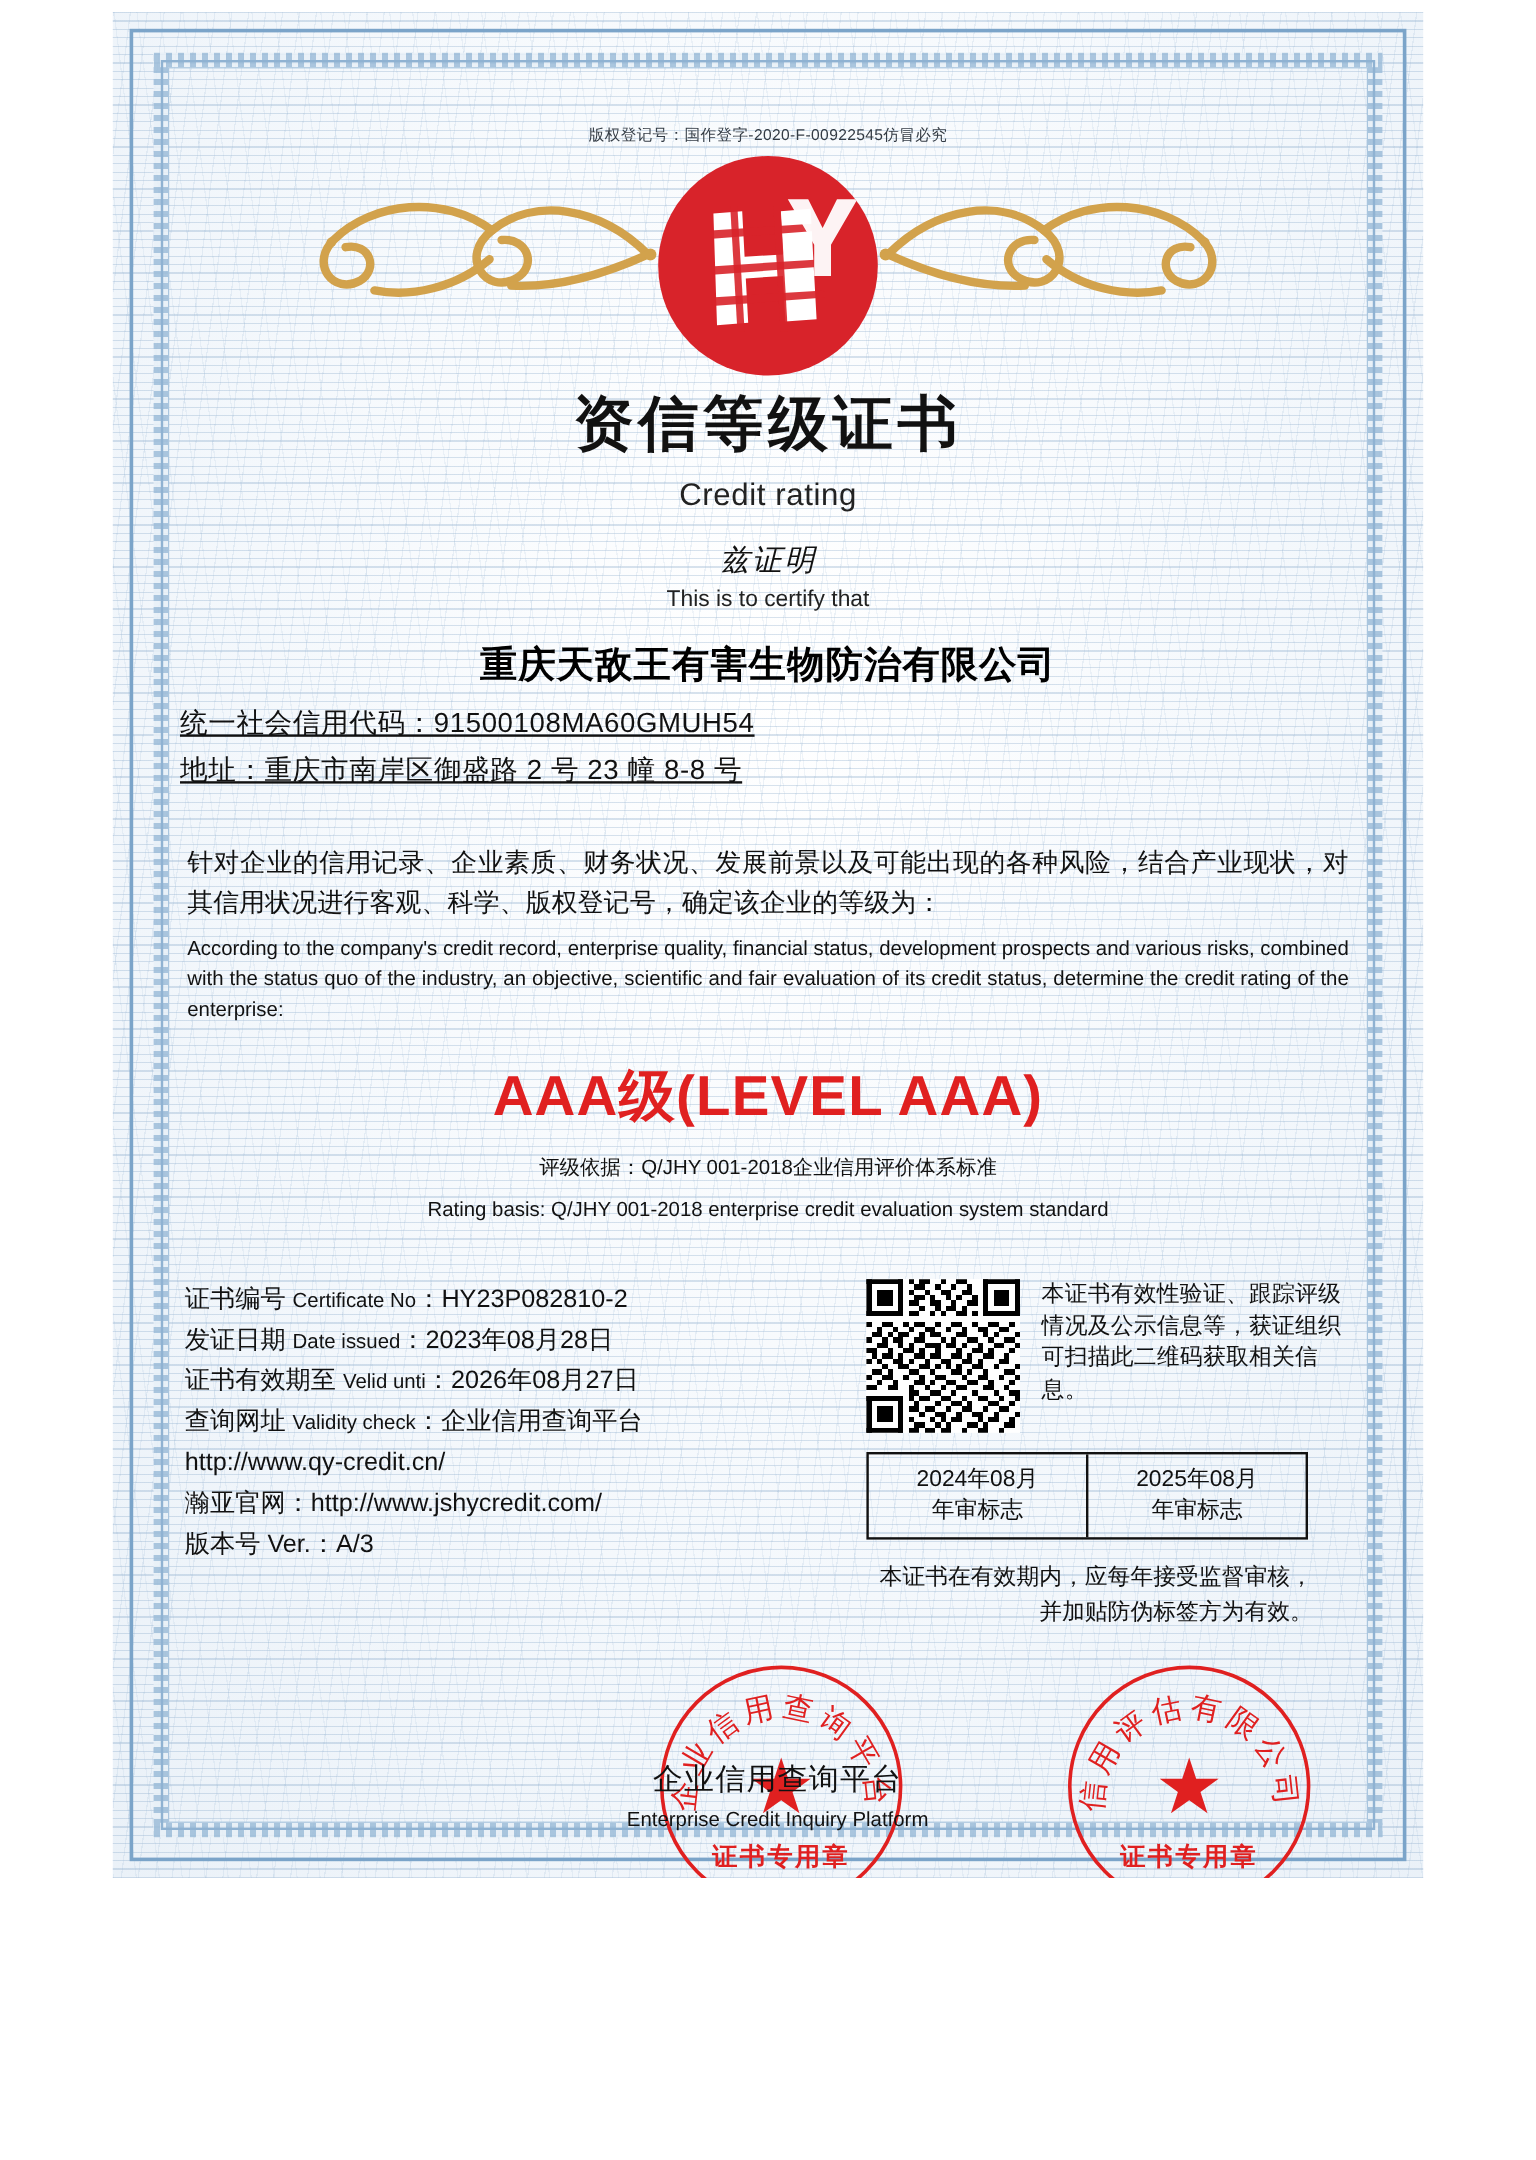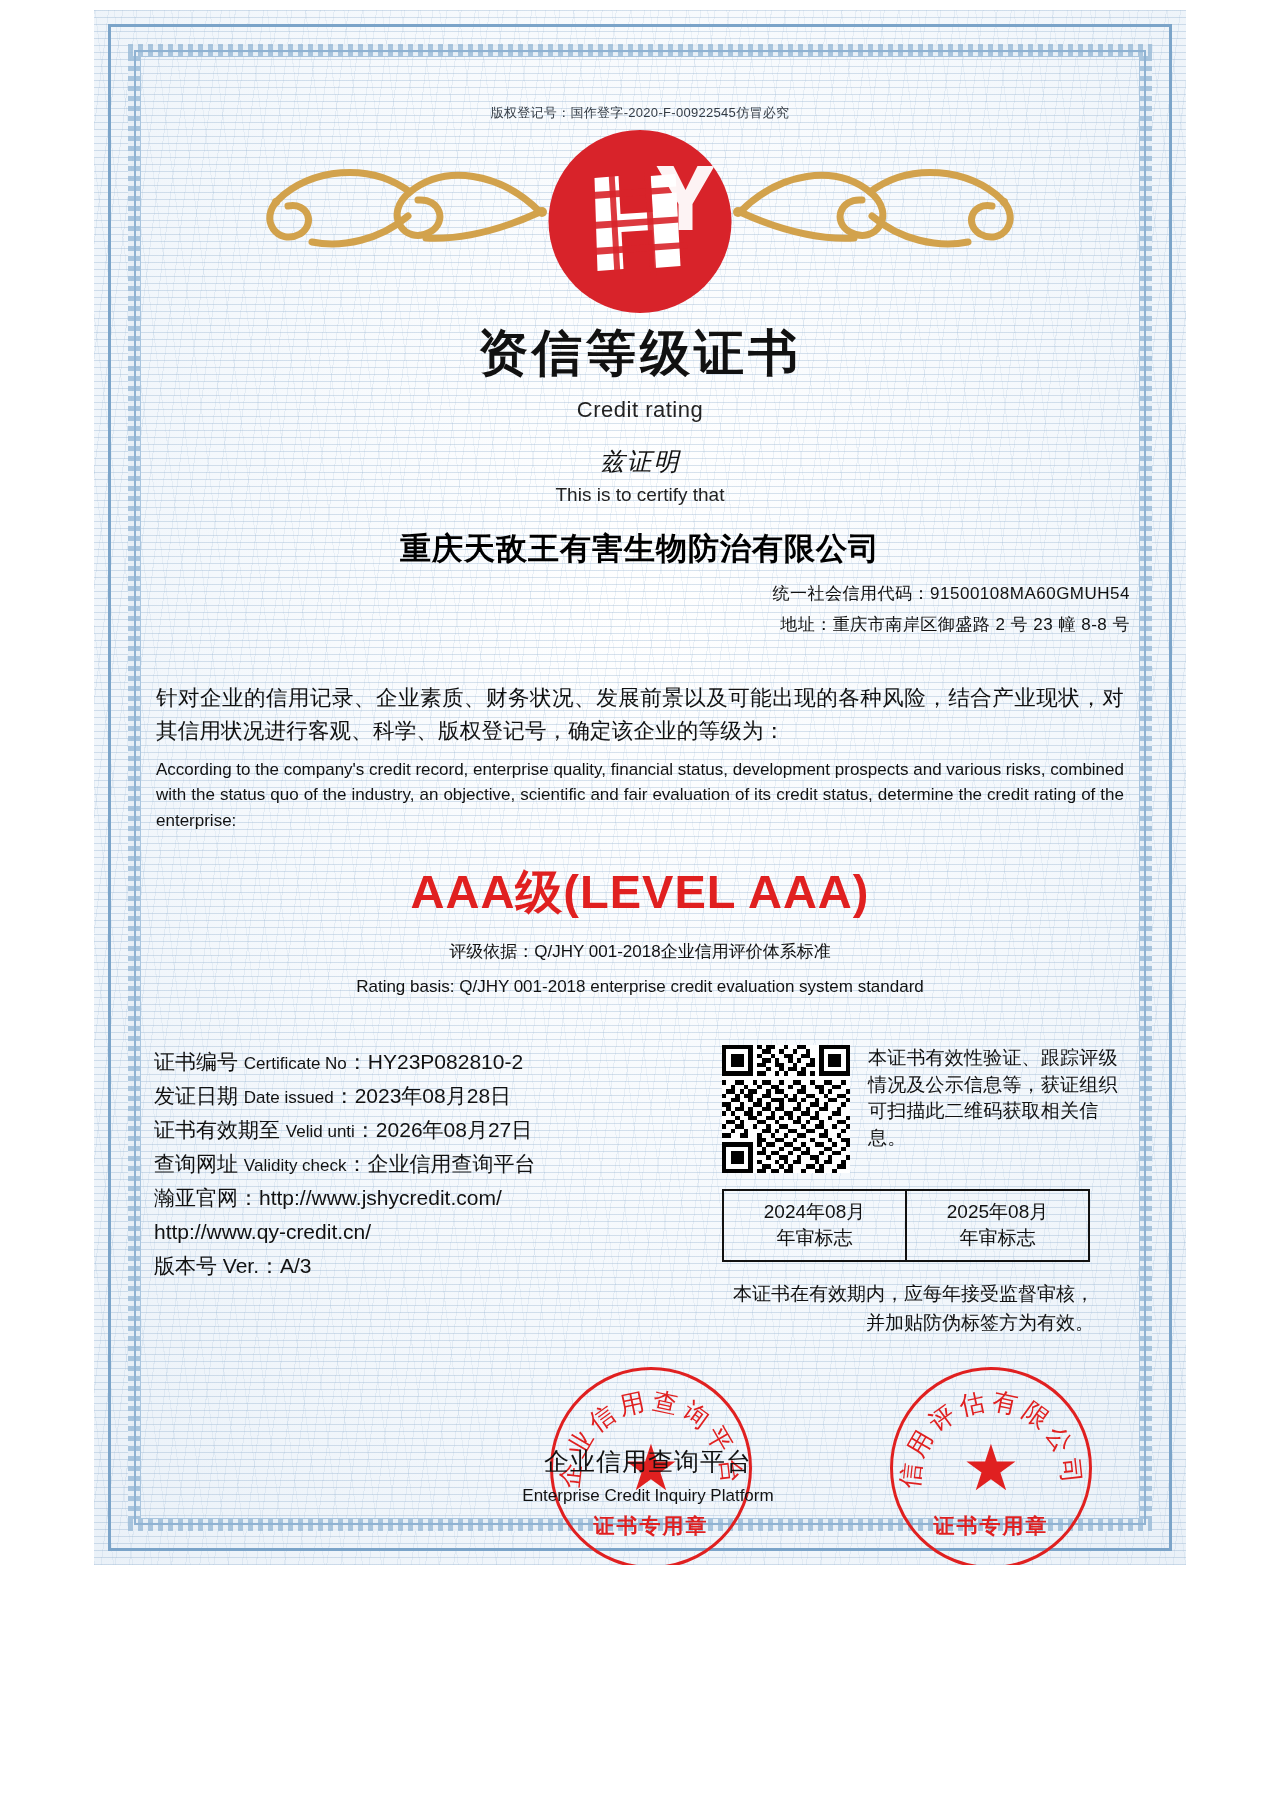--- a/index.html
+++ b/index.html
@@ -133,21 +133,21 @@
   .title-cn {
     text-align: center;
     font-size: 50px;
     font-weight: bold;
     color: #111;
     letter-spacing: 4px;
     margin-top: 10px;
   }
   .title-en {
     text-align: center;
-    font-size: 22px;
+    font-size: 26px;
     color: #222;
     margin-top: 10px;
     letter-spacing: 0.5px;
   }
   .certify-cn {
     text-align: center;
     font-size: 25px;
     color: #111;
     margin-top: 22px;
     letter-spacing: 2px;
@@ -161,25 +161,26 @@
   }
   .company {
     text-align: center;
     font-size: 31px;
     font-weight: bold;
     color: #000;
     margin-top: 22px;
     letter-spacing: 1px;
   }
   .company-meta {
-    text-align: right;
-    font-size: 17px;
+    text-align: left;
+    font-size: 23px;
     color: #111;
     margin-top: 12px;
     letter-spacing: 0.5px;
+    text-decoration: underline;
   }
   .company-meta + .company-meta { margin-top: 8px; }
 
   
   .body-block {
     margin-top: 46px;
     padding: 0 6px;
   }
   .body-cn {
     font-size: 21.5px;
@@ -425,22 +426,22 @@
           <span class="lbl-en">Date issued</span><span>：</span><span>2023年08月28日</span>
         </div>
         <div>
           <span>证书有效期至</span>
           <span class="lbl-en">Velid unti</span><span>：</span><span>2026年08月27日</span>
         </div>
         <div>
           <span>查询网址</span>
           <span class="lbl-en">Validity check</span><span>：</span><span>企业信用查询平台</span>
         </div>
+        <div>http://www.qy-credit.cn/</div>
         <div>瀚亚官网：http://www.jshycredit.com/</div>
-        <div>http://www.qy-credit.cn/</div>
         <div>版本号 Ver.：A/3</div>
       </div>
 
       <div class="details-right">
         <div class="qr-row">
           <svg class="qr-code" viewBox="0 0 29 29" shape-rendering="crispEdges">
             <rect width="29" height="29" fill="#ffffff"></rect>
             <g fill="#000000">
               <rect x="0" y="0" width="7" height="1"></rect>
                 <rect x="0" y="6" width="7" height="1"></rect>

